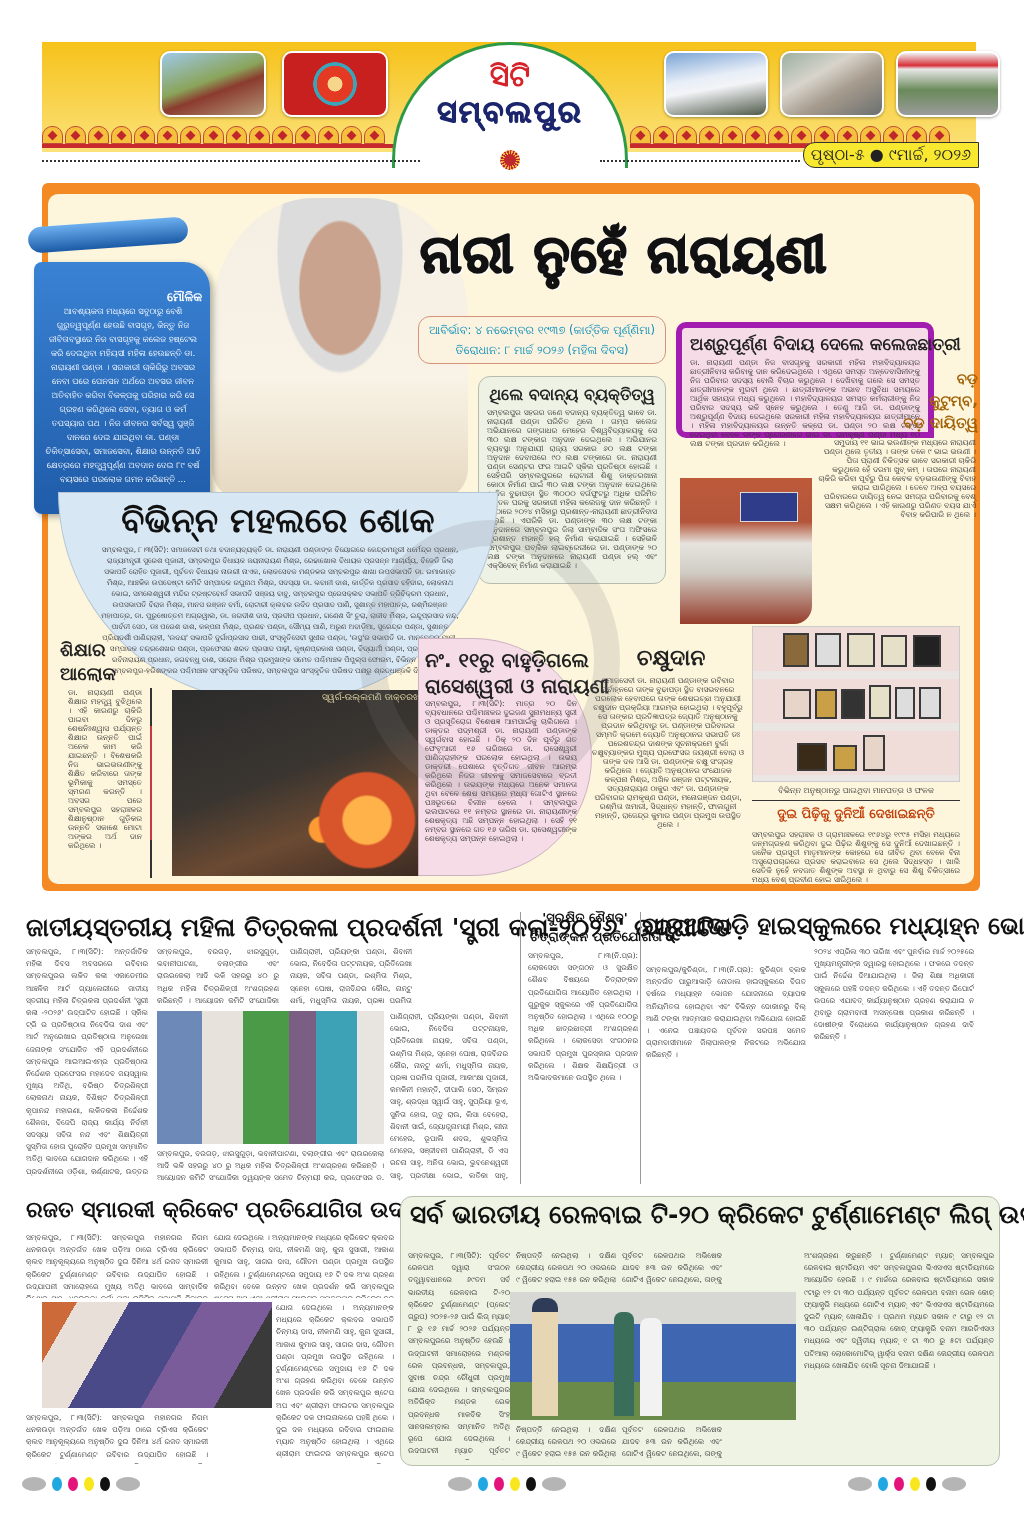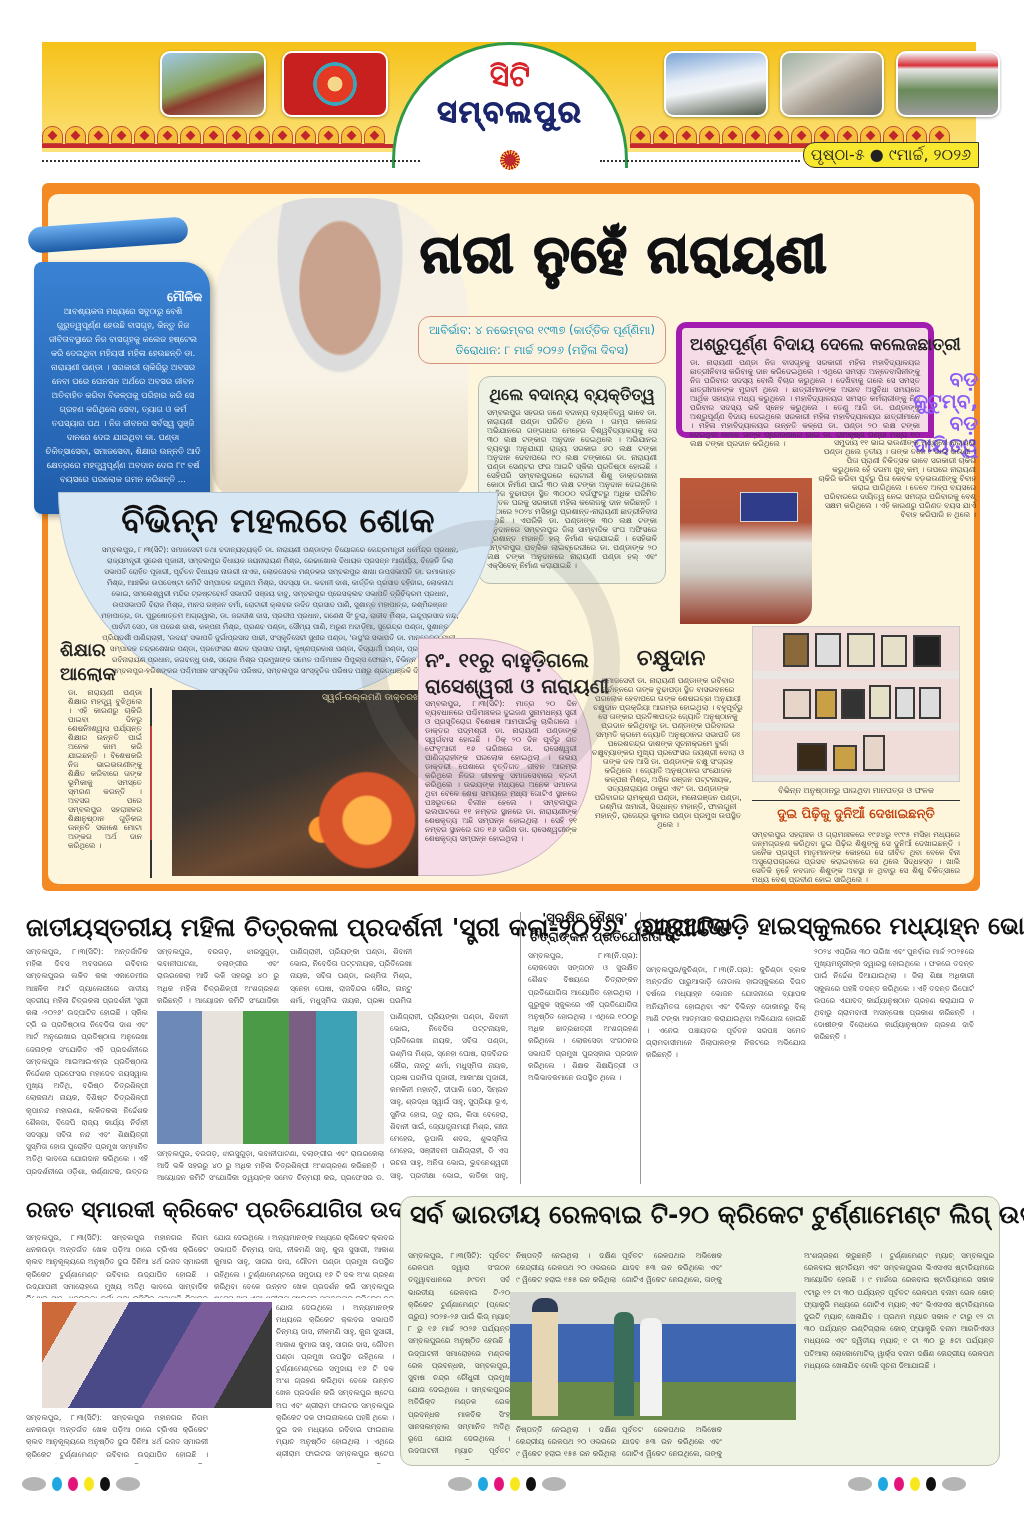--- a/index.html
+++ b/index.html
@@ -41,21 +41,21 @@
   .portrait { left: 212px; top: 198px; width: 256px; height: 300px; border-radius: 40% 40% 10% 10%; background: radial-gradient(ellipse at 50% 30%,#c9a38d 0 22%,transparent 23%), radial-gradient(ellipse at 50% 18%,#dcdcdc 0 34%,transparent 35%), linear-gradient(180deg,#f4efe2 0%,#f8f3e6 60%,#e6d8c0 100%); }
 
   .headline { left: 420px; top: 224px; width: 560px; font-size: 52px; font-weight: bold; color: #222; letter-spacing: 1px; -webkit-text-stroke: 2px #111; text-shadow: 2px 2px 0 #fff, -1px -1px 0 #fff; white-space: nowrap; }
 
   .dates-box { left: 418px; top: 316px; width: 248px; height: 48px; border: 1px solid #d4937a; border-radius: 12px; background: #fbf3e0; text-align: center; color: #0e8fb8; font-size: 11.5px; line-height: 20px; padding-top: 3px; }
 
   .panel-pink { left: 676px; top: 322px; width: 258px; height: 116px; background: #f6dce7; border: 6px solid #a21caf; border-radius: 10px 10px 0 10px; padding: 6px 8px; }
   .panel-pink h3 { font-size: 17px; font-weight: bold; color: #222; margin-bottom: 4px; white-space: nowrap; }
   .body-text { font-size: 7.6px; line-height: 9px; color: #333; text-align: justify; }
 
-  .side-head { left: 892px; top: 368px; width: 86px; text-align: right; font-size: 20px; font-weight: bold; line-height: 22px; color: #8b5cf6; }
+  .side-head { left: 892px; top: 368px; width: 86px; text-align: right; font-size: 15px; font-weight: bold; line-height: 22px; color: #a16207; }
   .side-body { left: 818px; top: 438px; width: 158px; text-align: right; }
 
   .panel-green { left: 478px; top: 376px; width: 188px; height: 208px; background: #eef2e4; border: 1px solid #b8bcad; border-radius: 12px; padding: 8px 8px; }
   .panel-green h3 { font-size: 16px; font-weight: bold; text-align: center; color: #222; margin-bottom: 4px; white-space: nowrap; }
 
   .college-photo { left: 680px; top: 478px; width: 132px; height: 146px; background: linear-gradient(180deg,#bd5a3b 0%,#b3553a 30%,#e6e3de 45%,#d0ccc4 65%,#963c2a 100%); border-radius: 0 0 18px 0; }
   .college-sign { left: 740px; top: 492px; width: 58px; height: 30px; background: #2e3c8a; border: 1px solid #d9d9d9; }
 
   .dome-blue { left: 58px; top: 492px; width: 440px; height: 210px; background: #d8e7f4; border-radius: 0 0 220px 220px; border: 1px solid #b6c6d8; }
   .dome-title { left: 66px; top: 500px; width: 424px; text-align: center; font-size: 34px; font-weight: bold; color: #111; white-space: nowrap; }

